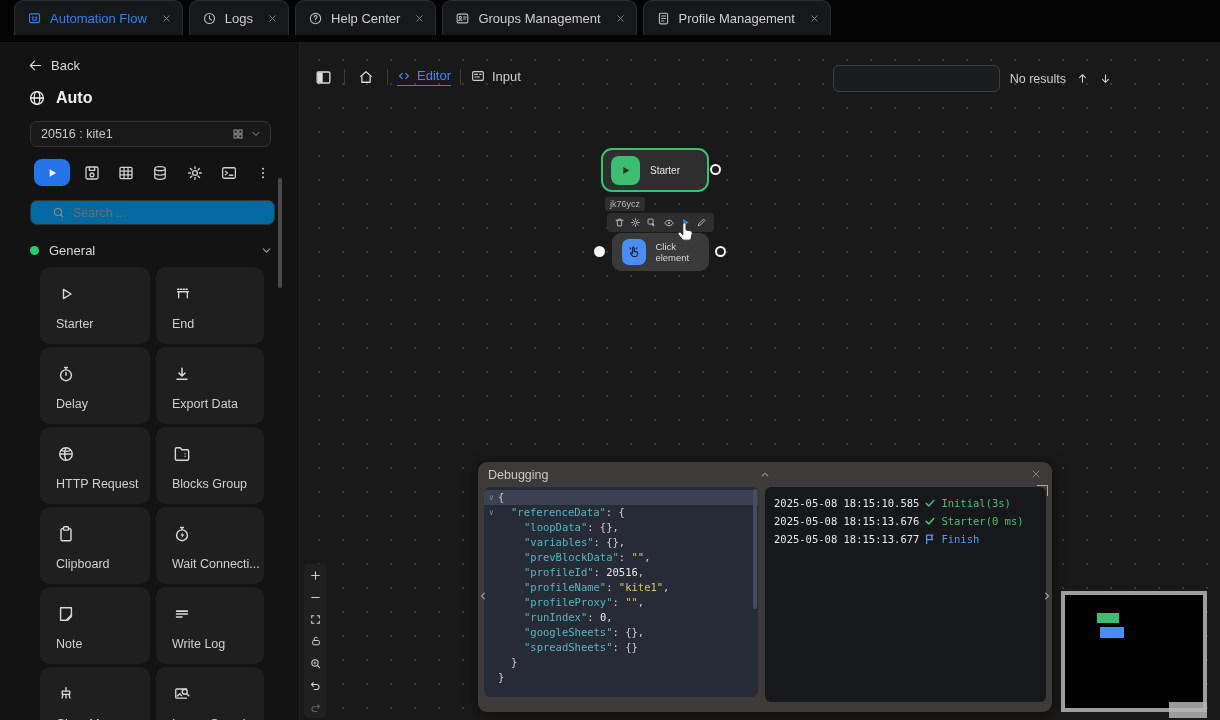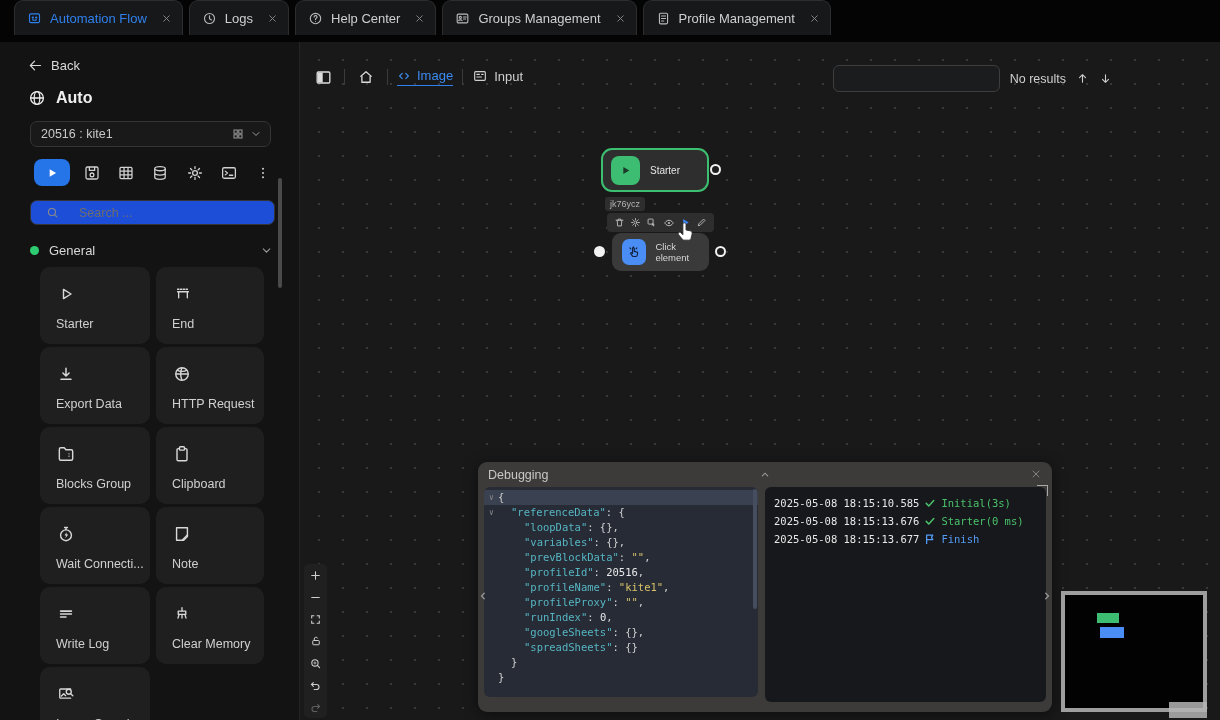--- a/index.html
+++ b/index.html
@@ -24,22 +24,22 @@
   .sidebar { width:300px; background:#131313; position:relative; flex-shrink:0; border-right:1px solid #242424; }
   .back-row { display:flex; align-items:flex-end; gap:8px; color:#d9d9d9; font-size:13px; margin:16px 0 0 28px; }
   .title-row { display:flex; align-items:center; gap:10px; color:#efefef; font-size:16px; font-weight:bold; margin:16px 0 0 28px; }
   .profile-select { margin:14px 28px 0 30px; height:26px; background:#191919; border:1px solid #343434;
     border-radius:7px; display:flex; align-items:center; padding:0 8px 0 10px; color:#c9c9c9; font-size:12.5px; }
   .profile-select .spacer { flex:1; }
   .profile-select .sicons { display:flex; align-items:center; gap:6px; color:#9a9a9a; }
   .sb-toolbar { display:flex; align-items:center; margin:12px 24px 0 34px; justify-content:space-between; }
   .run-btn { width:36px; height:27px; background:#2575e8; border-radius:8px; display:flex; align-items:center; justify-content:center; color:#fff; }
   .sb-tool { color:#d2d2d2; display:flex; align-items:center; justify-content:center; width:24px; height:24px; }
-  .sb-search { margin:14px 24px 0 30px; height:25px; background:#1d4ed8; border:1px solid #343434; border-radius:7px;
-    display:flex; align-items:center; gap:20px; padding:0 15px; }
+  .sb-search { margin:14px 24px 0 30px; height:25px; background:#0369a1; border:1px solid #343434; border-radius:7px;
+    display:flex; align-items:center; gap:8px; padding:0 21px; }
   .sb-search input { background:transparent; border:none; outline:none; color:#bdbdbd; font-size:12.5px; width:180px;
     font-family:"Liberation Sans",sans-serif; }
   .sb-search input::placeholder { color:#6d6d6d; }
   .section-head { display:flex; align-items:center; gap:10px; margin:18px 26px 0 30px; color:#d8d8d8; font-size:13px; }
   .gdot { width:9px; height:9px; border-radius:50%; background:#2ecc71; }
   .section-head .spacer { flex:1; }
   .blocks-grid { margin:9px 0 0 40px; display:grid; grid-template-columns:110px 108px; gap:3px 6px; }
   .block-card { height:77px; background:#1f1f1f; border-radius:10px; padding:17px 0 0 16px; color:#d0d0d0; }
   .block-card .bicon { color:#d8d8d8; height:22px; }
   .block-card .blabel { font-size:12.5px; margin-top:13px; white-space:nowrap; overflow:hidden; max-width:88px; }
@@ -318,20 +318,27 @@
       </div>
       <div class="block-card">
         <span class="bicon"><svg width="22" height="20" viewBox="0 0 24 24" fill="none" stroke="currentColor" stroke-width="1.6" stroke-linecap="round">
               <path d="M5.5 6.3h13" stroke-dasharray="1.6 1.8"></path>
               <path d="M5.5 9.3h13"></path>
               <path d="M6.8 9.3v7.2M17.2 9.3v7.2"></path>
             </svg></span>
         <div class="blabel">End</div>
       </div>
       <div class="block-card">
+        <span class="bicon"><svg width="20" height="20" viewBox="0 0 24 24" fill="none" stroke="currentColor" stroke-width="1.7" stroke-linecap="round">
+              <circle cx="12" cy="13.5" r="6.5"></circle>
+              <path d="M12 13.5V10M10.3 4.2h3.4M12 4.2v2.5"></path>
+            </svg></span>
+        <div class="blabel">Delay</div>
+      </div>
+      <div class="block-card">
         <span class="bicon"><svg width="20" height="20" viewBox="0 0 24 24" fill="none" stroke="currentColor" stroke-width="1.8" stroke-linecap="round" stroke-linejoin="round">
               <path d="M12 5v9M8.3 10.8l3.7 3.7 3.7-3.7M6 18.3h12"></path>
             </svg></span>
         <div class="blabel">Export Data</div>
       </div>
       <div class="block-card">
         <span class="bicon"><svg width="20" height="20" viewBox="0 0 24 24" fill="none" stroke="currentColor" stroke-width="1.7">
               <circle cx="12" cy="12" r="7.5"></circle>
               <path d="M12 4.5a19 19 0 0 0 0 15M4.5 12h15"></path>
               <path d="M6 7.2c3 2.2 9 2.2 12 0" fill="none"></path>
@@ -411,21 +418,21 @@
             <path d="M6.5 10.2V19h11v-8.8"></path>
           </svg>
       </span>
       <span class="cv-sep"></span>
       <span class="cv-tab active">
         <span>
           <svg width="14" height="14" viewBox="0 0 24 24" fill="none" stroke="currentColor" stroke-width="2" stroke-linecap="round" stroke-linejoin="round">
               <path d="M9 7.5L4.5 12 9 16.5M15 7.5L19.5 12 15 16.5"></path>
             </svg>
         </span>
-        <span>Image</span>
+        <span>Editor</span>
       </span>
       <span class="cv-sep"></span>
       <span class="cv-tab">
         <span>
           <svg width="16" height="16" viewBox="0 0 24 24" fill="none" stroke="currentColor" stroke-width="1.7" stroke-linecap="round">
               <rect x="4" y="5.5" width="16" height="13" rx="1.5"></rect>
               <path d="M7.2 9.5h4M7.2 13.5h7"></path>
               <path d="M14.5 9.5h2.3"></path>
             </svg>
         </span>

